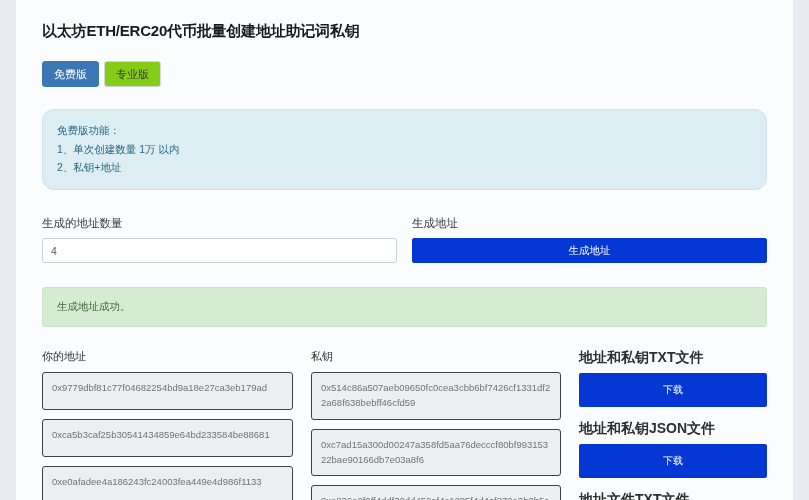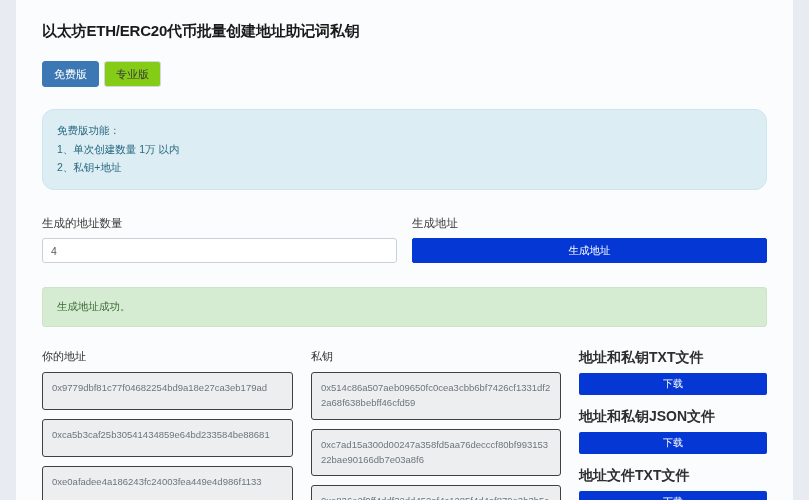--- a/index.html
+++ b/index.html
@@ -151,21 +151,21 @@
   .cell.tall { min-height: 38px; }
   .dl-block { margin-bottom: 13px; }
   .dl-label {
     font-size: 14px;
     font-weight: bold;
     color: #2e2e2e;
     margin-bottom: 6px;
   }
   .dl-btn {
     width: 100%;
-    height: 22px;
+    height: 34px;
     background: #0437d4;
     border: none;
     border-radius: 2px;
     color: #ffffff;
     font-size: 10px;
     cursor: pointer;
     font-family: "Liberation Sans", "DejaVu Sans", sans-serif;
     display: flex;
     align-items: center;
     justify-content: center;

